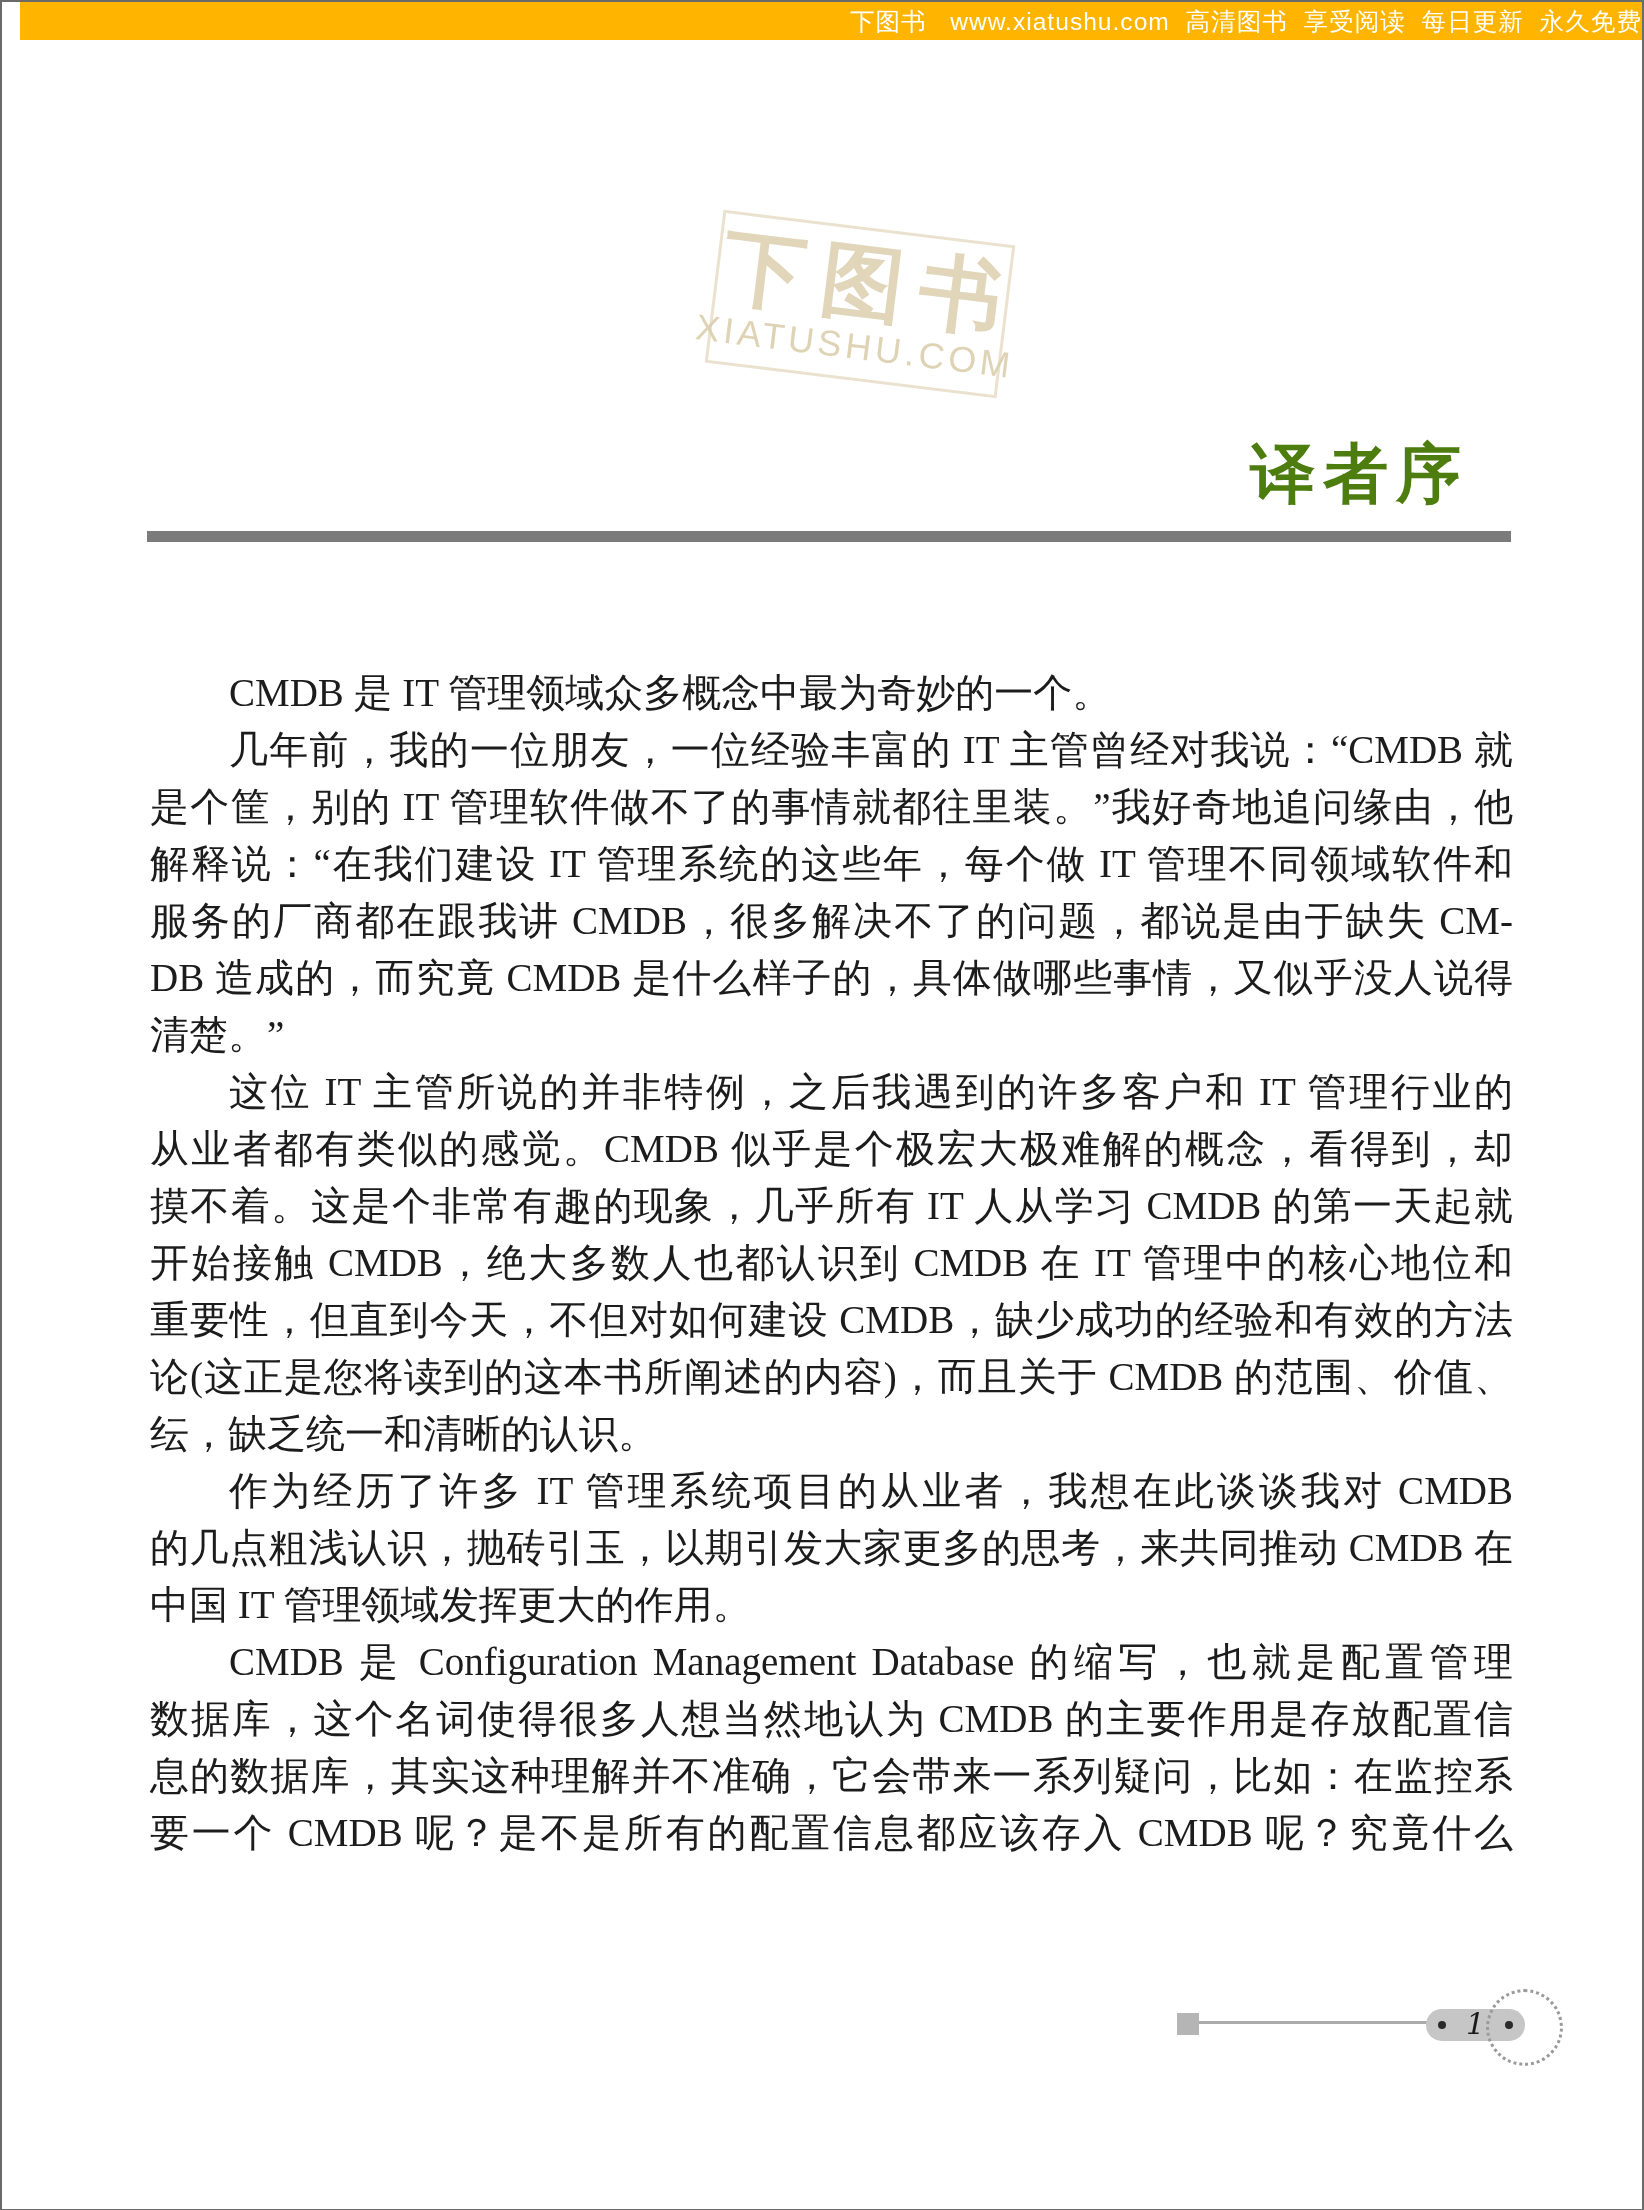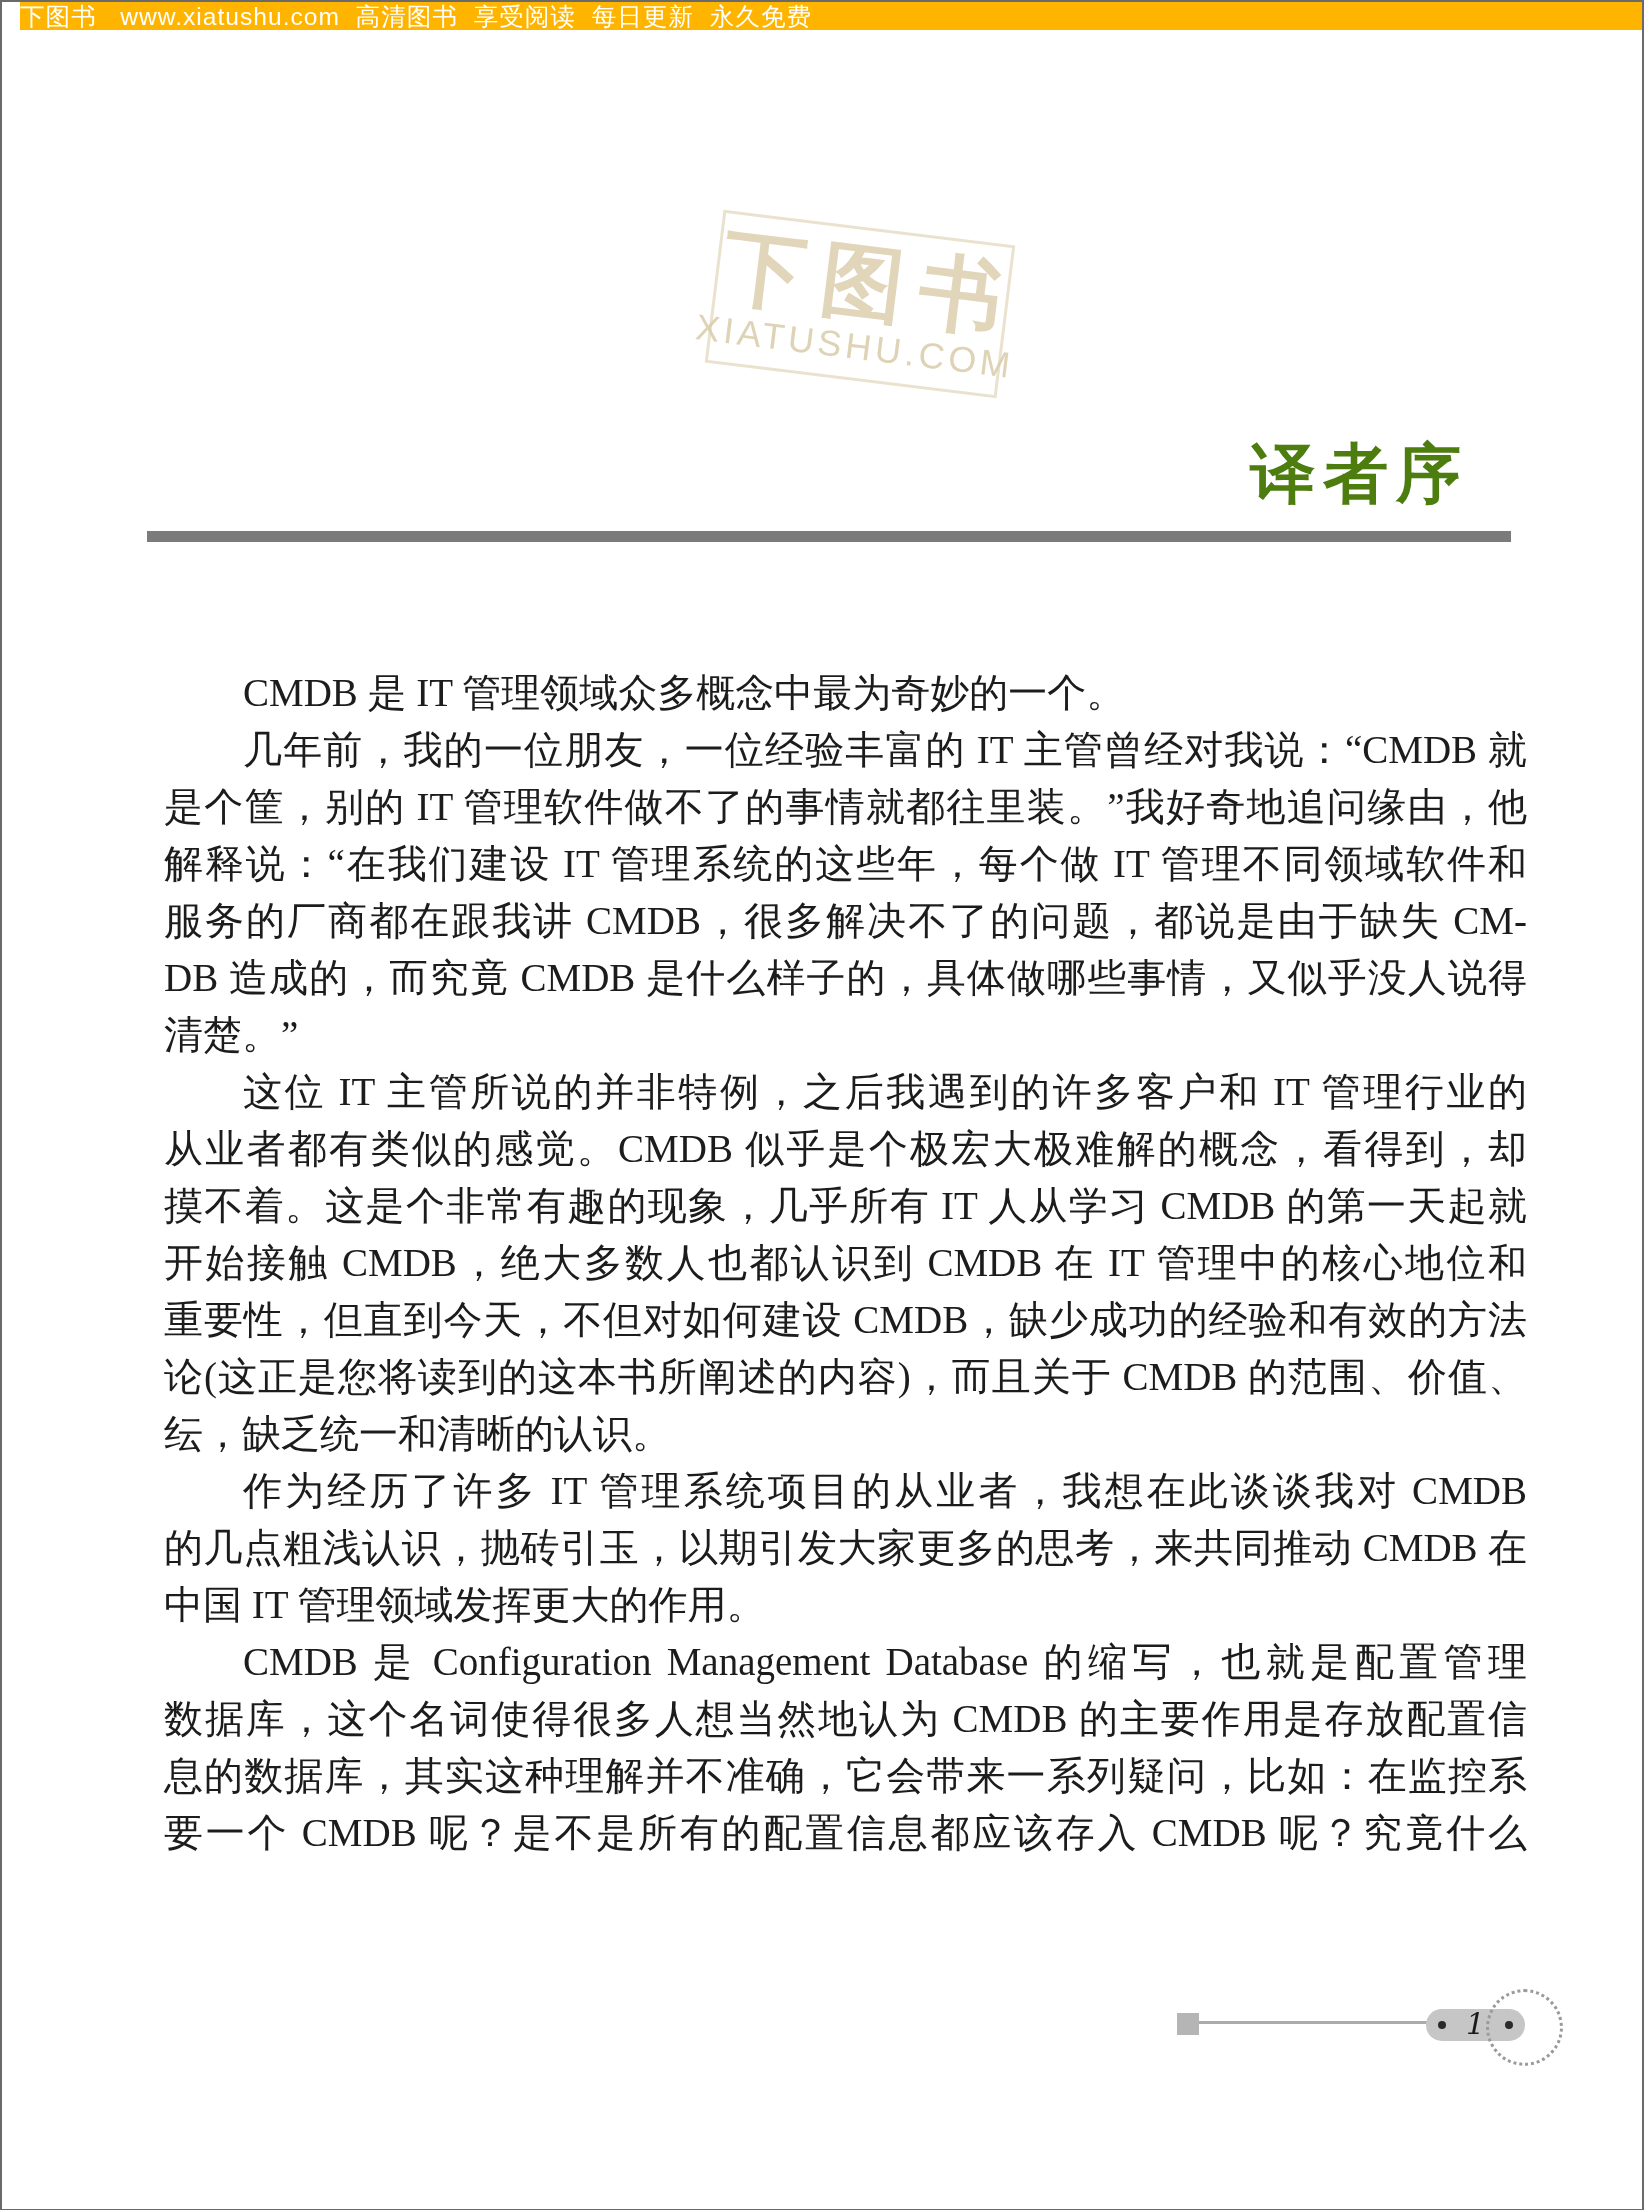--- a/index.html
+++ b/index.html
@@ -7,22 +7,22 @@
     position:relative;
     width:1644px;height:2211px;
     box-sizing:border-box;
     border:2px solid #6a6a6a;
     background:#ffffff;
     overflow:hidden;
     font-family:"Liberation Serif", serif;
   }
   
   #banner{
-    position:absolute;left:0;top:0;right:0;height:28px;
-    display:flex;align-items:center;justify-content:flex-start;margin-left:18px;
+    position:absolute;left:0;top:0;right:0;height:38px;
+    display:flex;align-items:center;justify-content:flex-end;margin-left:18px;
   }
   #banner .banner-text{
     color:#ffffff;
     font-family:"Liberation Sans", sans-serif;
     font-size:24.6px;
     letter-spacing:1px;
     white-space:pre;
   }
   
   #stamp{
@@ -60,21 +60,20 @@
   }
   #title-rule{
     position:absolute;left:145px;top:529px;width:1364px;height:10.8px;
     background:#7b7b7b;
   }
   
   #body-text{
     position:absolute;left:148px;top:662px;width:1363px;
     font-size:39px;line-height:57px;
     color:#1c1c1c;
-    margin-left:14px;
   }
   #body-text .line{
     text-align:justify;
     text-align-last:justify;
     white-space:nowrap;
   }
   #body-text .line.last{
     text-align-last:left;
   }
   #body-text .line.indent{

